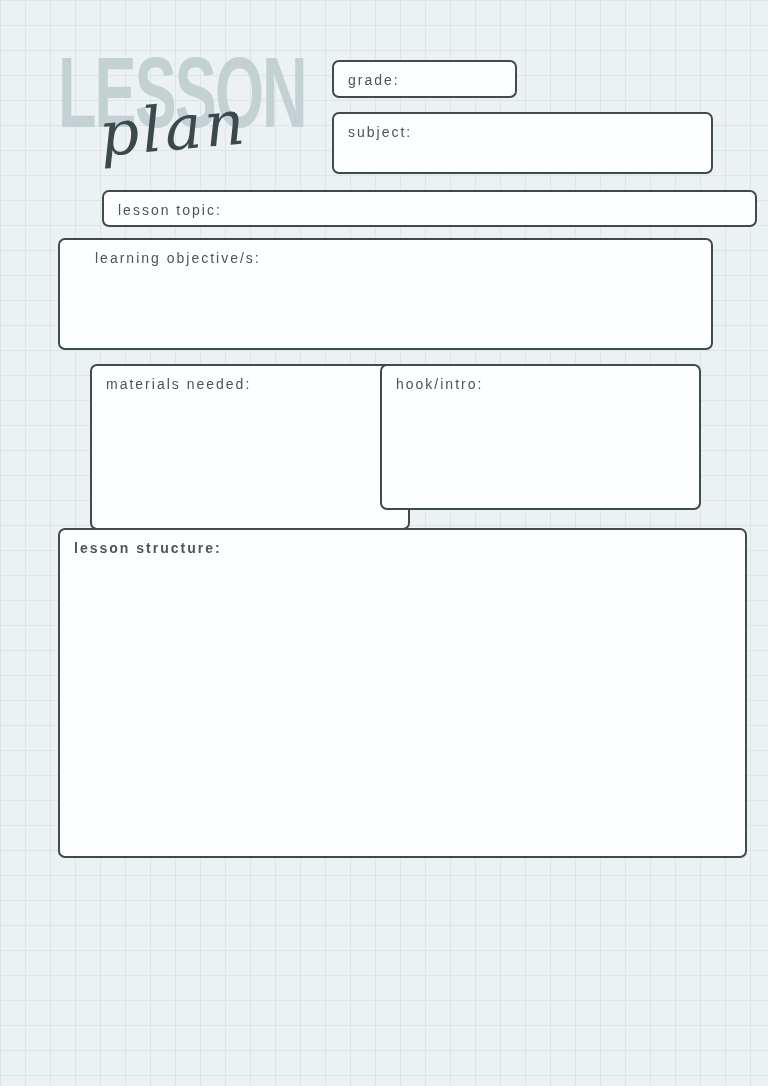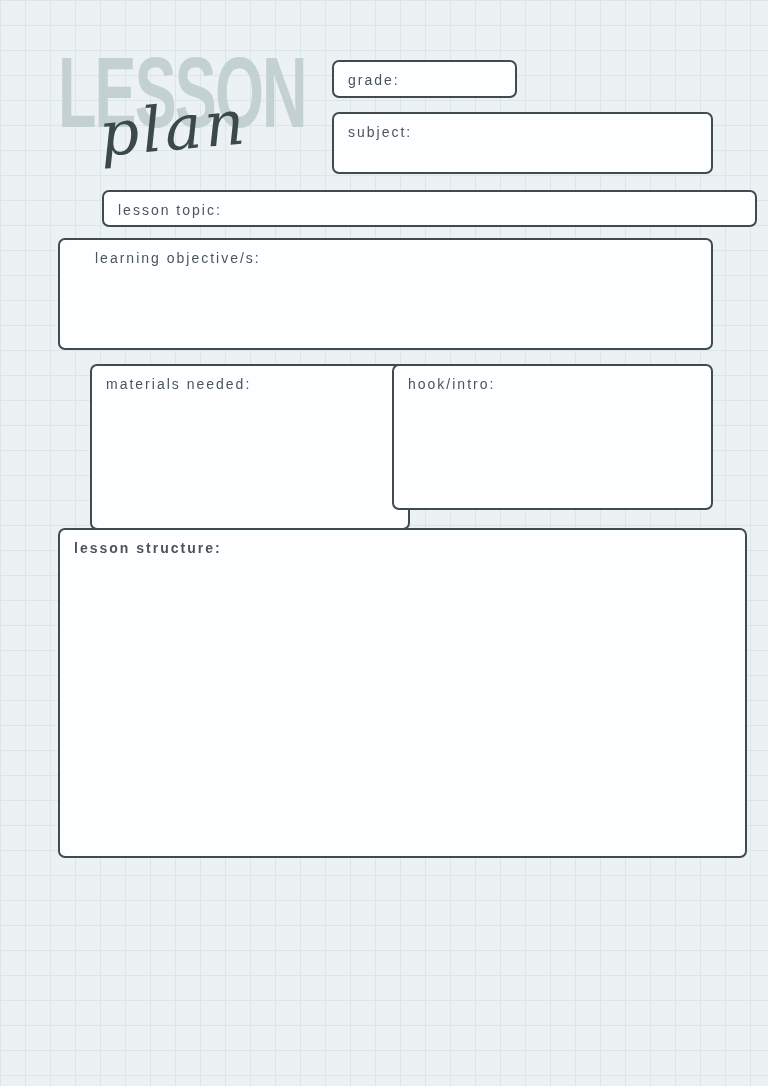--- a/index.html
+++ b/index.html
@@ -69,21 +69,21 @@
     line-height: 1.3;
     white-space: nowrap;
   }
   
   .f-grade      { left: 332px; top: 60px;  width: 185px; height: 38px; }
   .f-date       { left: 530px; top: 60px;  width: 183px; height: 38px; }
   .f-subject    { left: 332px; top: 112px; width: 381px; height: 62px; text-decoration: underline; }
   .f-topic      { left: 58px;  top: 190px; width: 655px; height: 37px; margin-left: 44px; }
   .f-objectives { left: 58px;  top: 238px; width: 655px; height: 112px; padding-left: 35px; }
   .f-materials  { left: 58px;  top: 364px; width: 320px; height: 166px; margin-left: 32px; }
-  .f-hook       { left: 392px; top: 364px; width: 321px; height: 146px; text-decoration: underline; }
+  .f-hook       { left: 380px; top: 364px; width: 321px; height: 146px; text-decoration: underline; }
   .f-structure  { left: 58px;  top: 528px; width: 689px; height: 330px; font-weight: bold; }
   .f-closure    { left: 58px;  top: 888px; width: 655px; height: 132px; }
 </style>
 </head>
 <body>
 
 <div class="page">
 
   <div class="title-word">LESSON</div>
 

